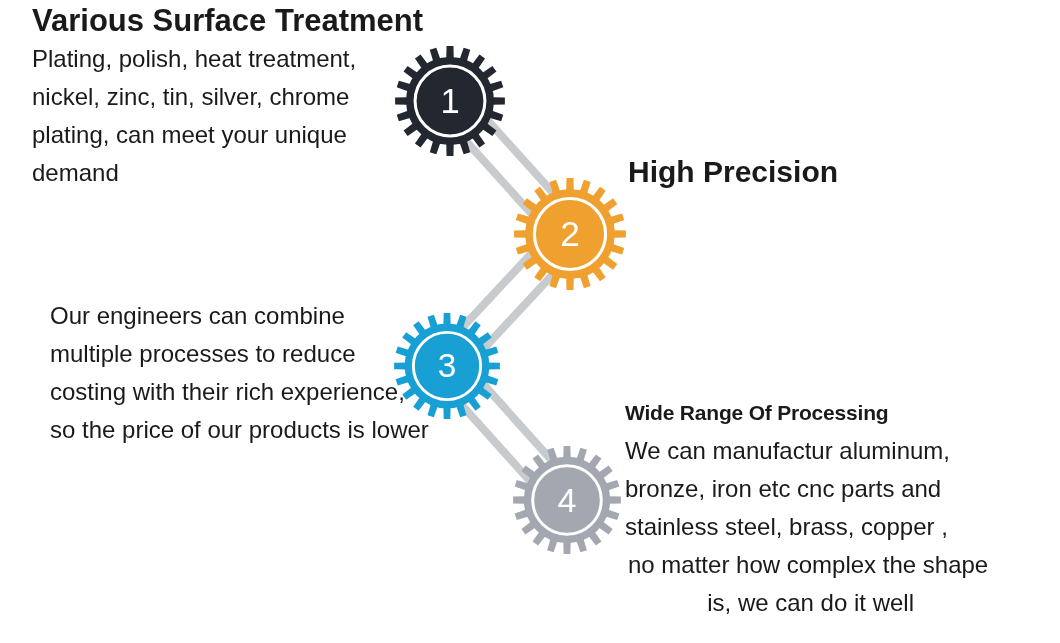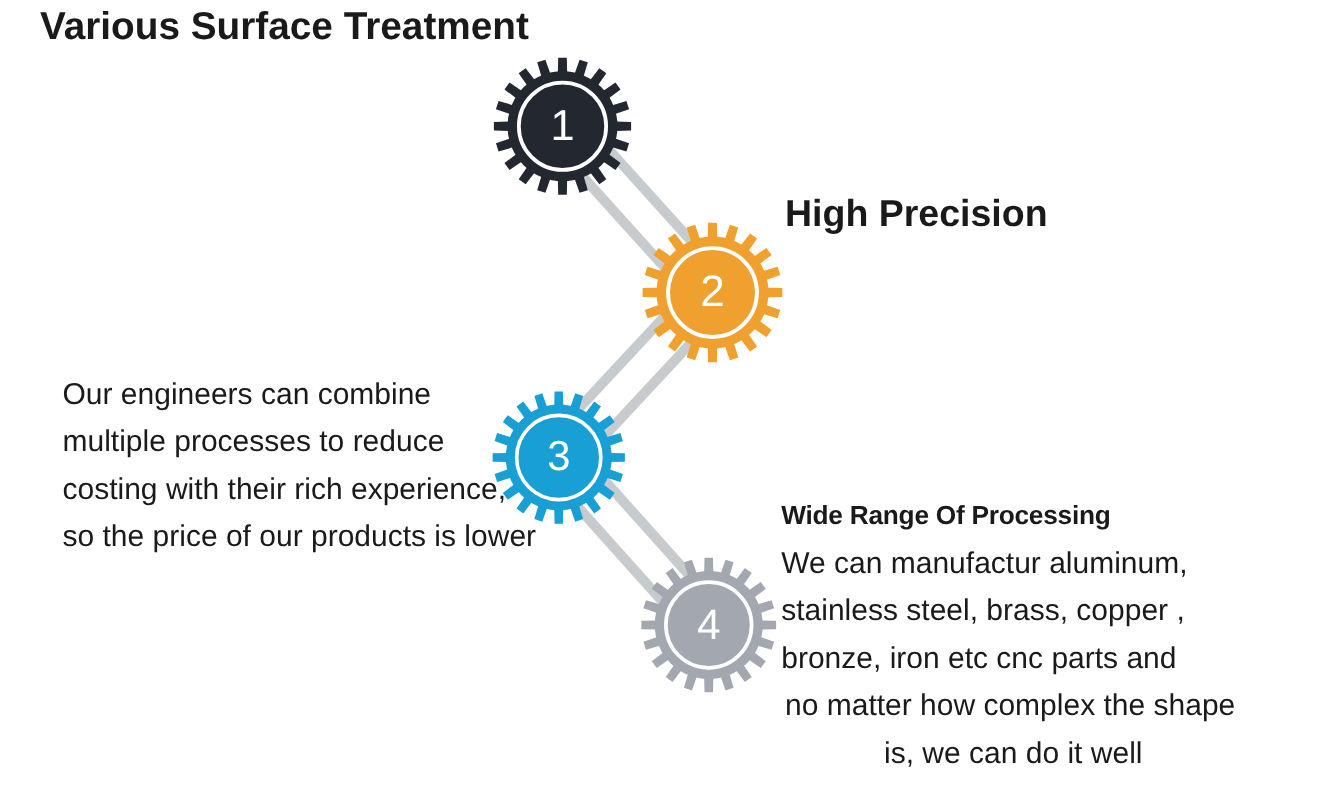--- a/index.html
+++ b/index.html
@@ -235,39 +235,45 @@
         </g>
         <circle r="43.20" fill="#A3A8B0"></circle>
         <circle r="34.29" fill="none" stroke="#ffffff" stroke-width="2.97"></circle>
         <circle r="32.13" fill="#A3A8B0"></circle>
       </svg>
       <div class="gear-num" style="font-size: 34px;">4</div>
     </div>
 
   <div class="block" id="block-1">
     <div class="block-title">Various Surface Treatment</div>
+    <div class="block-body">
+      <span class="ln">Plating, polish, heat treatment,</span>
+      <span class="ln">nickel, zinc, tin, silver, chrome</span>
+      <span class="ln">plating, can meet your unique</span>
+      <span class="ln">demand</span>
+    </div>
   </div>
 
   <div class="block" id="block-2">
     <div class="block-title">High Precision</div>
   </div>
 
   <div class="block" id="block-3">
     <div class="block-body">
       <span class="ln">Our engineers can combine</span>
       <span class="ln">multiple processes to reduce</span>
       <span class="ln">costing with their rich experience,</span>
       <span class="ln">so the price of our products is lower</span>
     </div>
   </div>
 
   <div class="block" id="block-4">
     <div class="block-title">Wide Range Of Processing</div>
     <div class="block-body">
       <span class="ln">We can manufactur aluminum,</span>
+      <span class="ln">bronze, iron etc cnc parts and</span>
       <span class="ln">stainless steel, brass, copper ,</span>
-      <span class="ln">bronze, iron etc cnc parts and</span>
       <span class="ln i1">no matter how complex the shape</span>
       <span class="ln i2">is, we can do it well</span>
     </div>
   </div>
 
 </div>
 
 </body></html>

